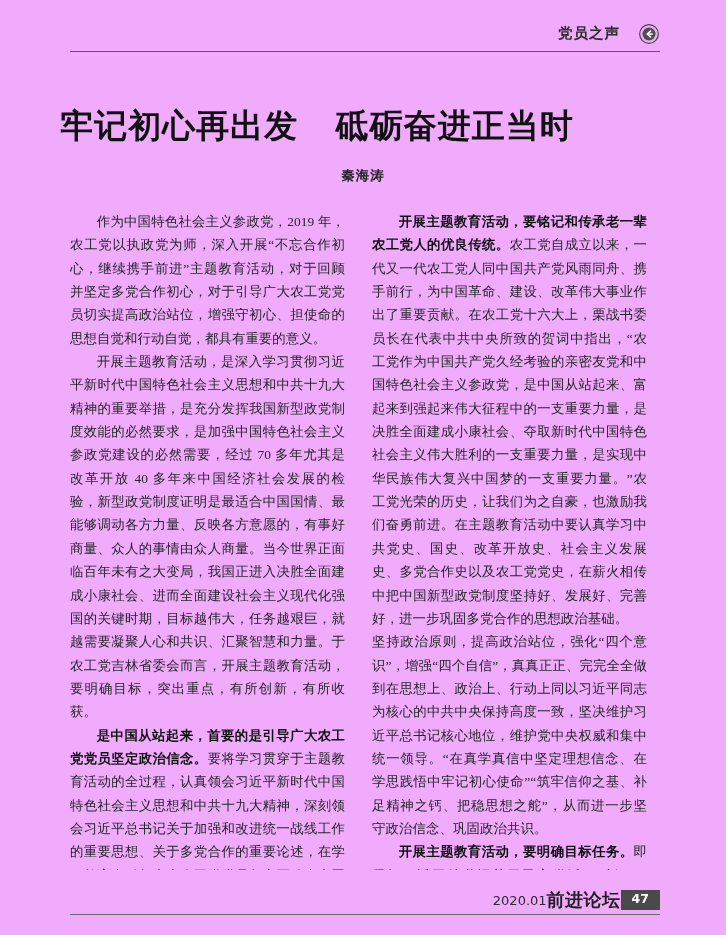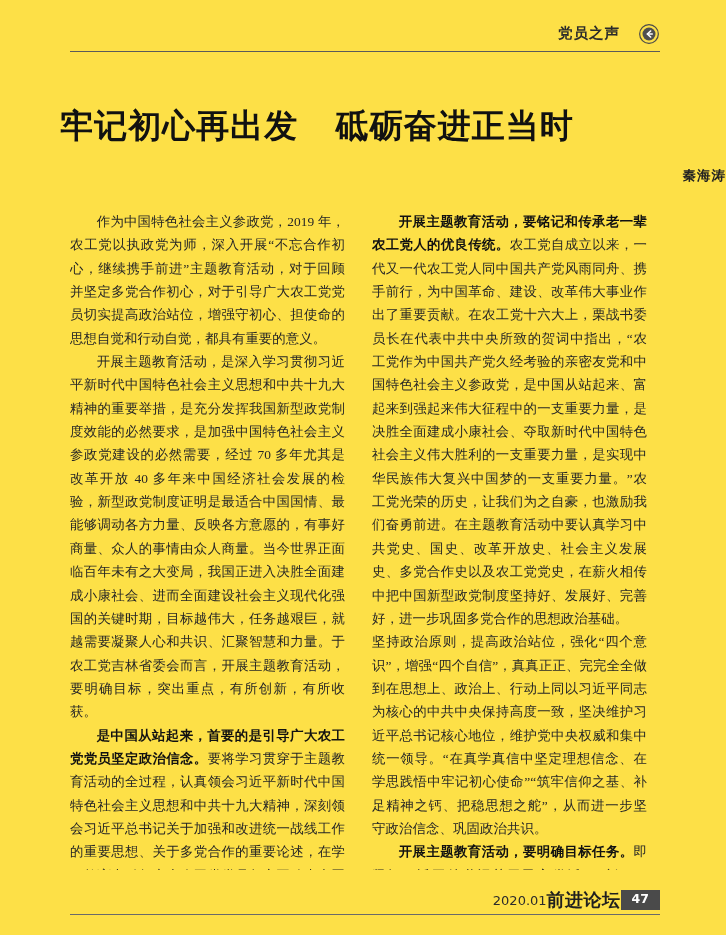--- a/index.html
+++ b/index.html
@@ -4,21 +4,21 @@
 <style>
   html, body {
     margin: 0;
     padding: 0;
     background: #ffffff;
   }
   .page {
     position: relative;
     width: 726px;
     height: 935px;
-    background: #fde047;
+    background: #f0abfc;
     overflow: hidden;
     font-family: "Liberation Serif", "DejaVu Serif", serif;
     color: #1a1a1a;
   }
 
   
   .runhead {
     position: absolute;
     left: 70px;
     top: 18px;
@@ -64,21 +64,21 @@
     font-size: 33px;
     letter-spacing: 1px;
     color: #111111;
     white-space: pre;
   }
   .byline {
     position: absolute;
     left: 0;
     top: 167px;
     width: 726px;
-    text-align: right;
+    text-align: center;
     font-family: "DejaVu Sans", "Liberation Sans", sans-serif;
     font-weight: bold;
     font-size: 13.5px;
     letter-spacing: 1px;
     color: #222222;
   }
 
   
   .columns {
     position: absolute;

